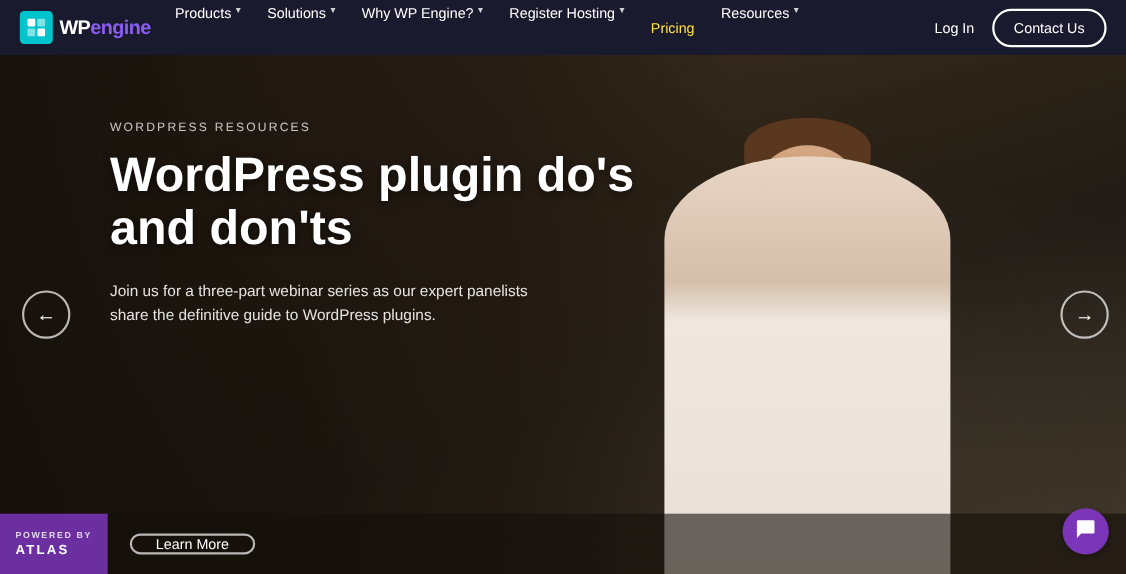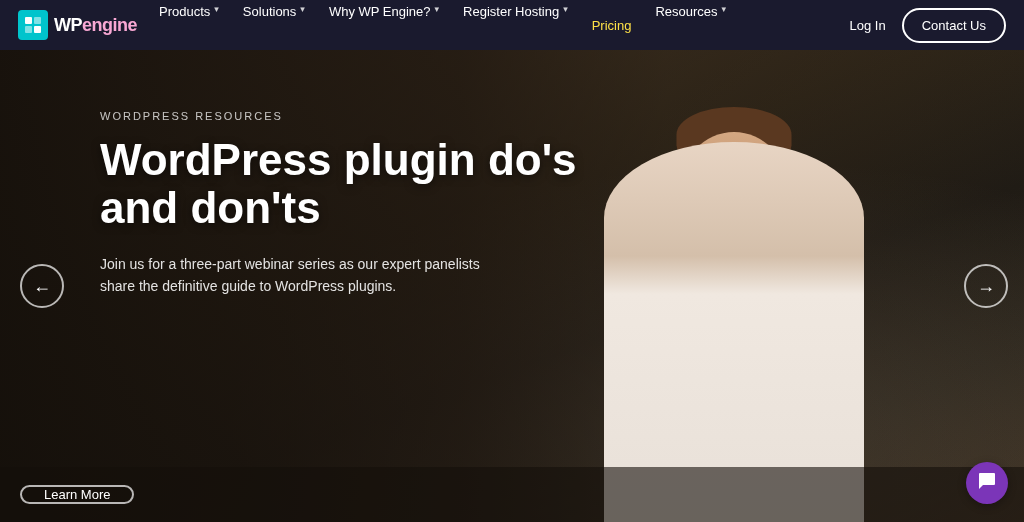--- a/index.html
+++ b/index.html
@@ -36,21 +36,21 @@
       font-weight: 900;
       font-size: 13px;
       flex-shrink: 0;
     }
     .logo-text {
       color: white;
       font-weight: 700;
       font-size: 18px;
       letter-spacing: -0.5px;
     }
-    .logo-text span { color: #f9a8d4; }
+    .logo-text span { color: #8b5cf6; }
     .nav-links {
       display: flex;
       align-items: center;
       gap: 0;
       flex: 1;
     }
     .nav-item {
       color: #fff;
       font-size: 13px;
       padding: 4px 12px;
@@ -426,20 +426,24 @@
   <div class="hero-content">
     <div class="hero-eyebrow">WORDPRESS RESOURCES</div>
     <h1 class="hero-title">WordPress plugin do's and don'ts</h1>
     <p class="hero-subtitle">Join us for a three-part webinar series as our expert panelists share the definitive guide to WordPress plugins.</p>
   </div>
 
   <button class="arrow-btn arrow-left">←</button>
   <button class="arrow-btn arrow-right">→</button>
 
   <div class="bottom-bar">
+    <div class="powered-badge">
+      <span class="powered-by">POWERED BY</span>
+      <span class="powered-name">ATLAS</span>
+    </div>
     <div class="bottom-cta-area">
       <button class="bottom-btn-secondary">Learn More</button>
     </div>
   </div>
 
   <div class="chat-bubble">
     <span class="chat-icon-svg">
       <svg width="20" height="20" viewBox="0 0 20 20" fill="white">
         <path d="M2 3a1 1 0 011-1h14a1 1 0 011 1v10a1 1 0 01-1 1H6l-4 4V3z"></path>
       </svg>

